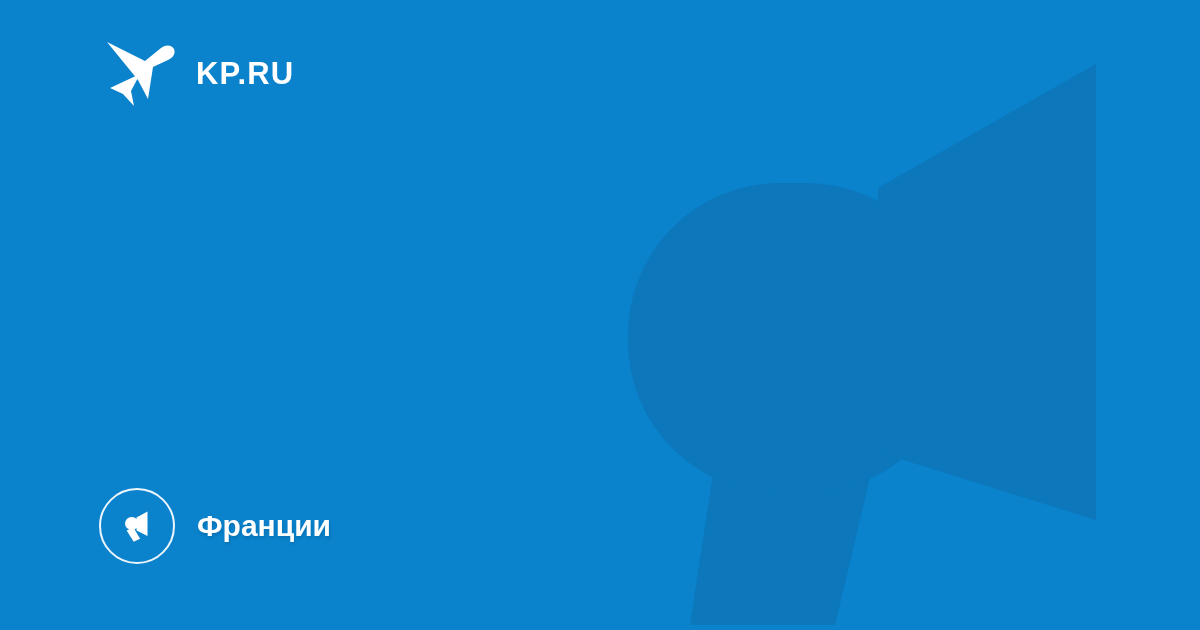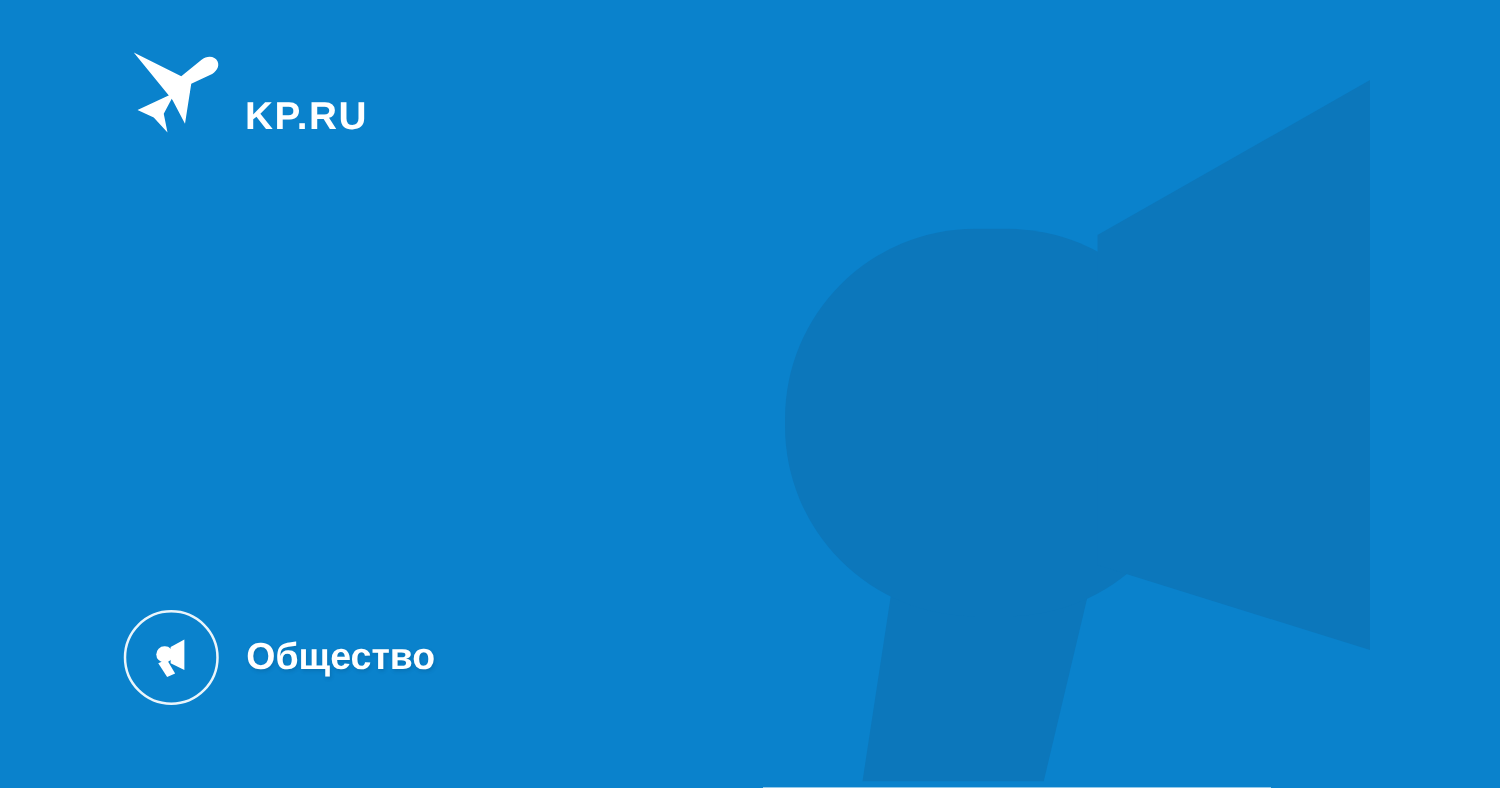--- a/index.html
+++ b/index.html
@@ -24,21 +24,21 @@
     height: 630px;
     pointer-events: none;
   }
 
   
   #brand {
     position: absolute;
     left: 104px;
     top: 36px;
     display: flex;
-    align-items: flex-end;
+    align-items: center;
     gap: 18px;
     height: 72px;
   }
   #brand-bird {
     width: 74px;
     height: 72px;
     display: block;
     flex: 0 0 auto;
   }
   #brand-wordmark {
@@ -133,16 +133,16 @@
         <g fill="#ffffff">
 
           <path d="M30.5 5.5 L30.5 30 L19.5 24.5 L19.5 11.5 Z"></path>
 
           <rect x="8" y="11" width="13.5" height="13" rx="6.5" ry="6.5"></rect>
 
           <path d="M11.5 22.5 L19 22.5 L20.5 35.5 L13.5 35.5 Z" transform="rotate(-24 15.5 28)"></path>
         </g>
       </svg>
     </span>
-    <div id="category-label">Общество</div>
+    <div id="category-label">Франции</div>
   </div>
 
 </div>
 
 </body></html>

